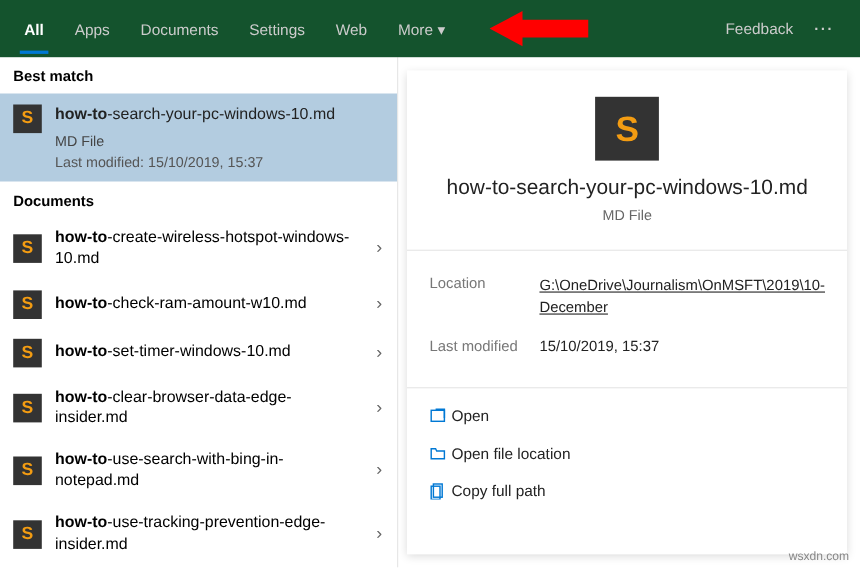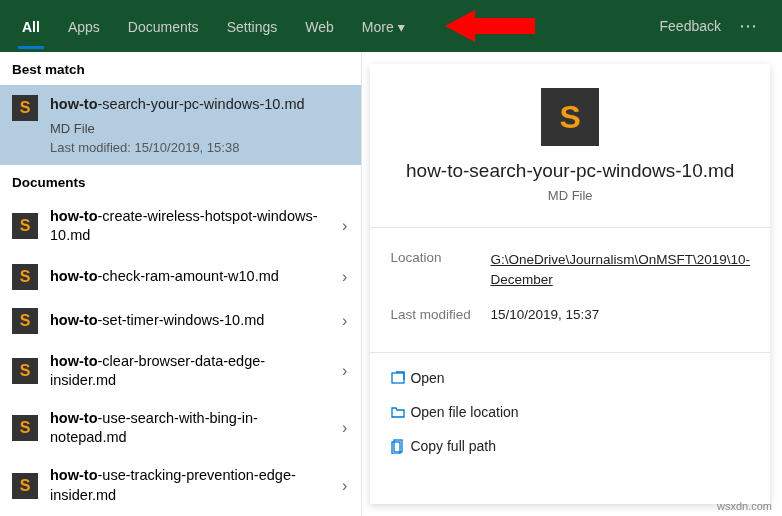--- a/index.html
+++ b/index.html
@@ -77,21 +77,21 @@
 <div class="content">
   <div class="left-pane">
     <div class="section-header">Best match</div>
     <div class="best-match">
       <div class="file-icon">
           <span class="file-icon-s">S</span>
         </div>
       <div class="bm-body">
         <div class="bm-title"><span class="bold">how-to</span><span>-search-your-pc-windows-10.md</span></div>
         <div class="bm-sub">MD File</div>
-        <div class="bm-mod">Last modified: 15/10/2019, 15:38</div>
+        <div class="bm-mod">Last modified: 15/10/2019, 15:37</div>
       </div>
     </div>
 
     <div class="section-header">Documents</div>
 
     <div class="doc-item">
       <div class="file-icon">
           <span class="file-icon-s">S</span>
         </div>
       <div class="doc-title"><span class="bold">how-to</span><span>-create-wireless-hotspot-windows-10.md</span></div>

